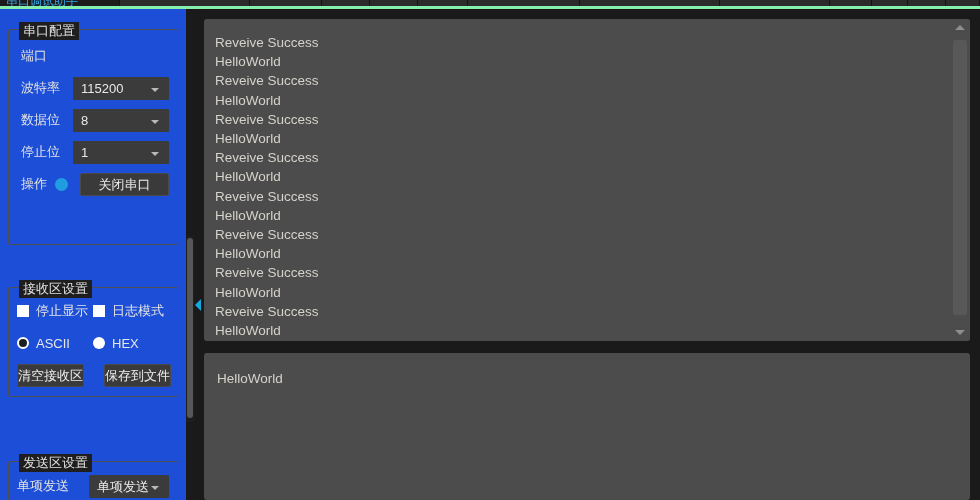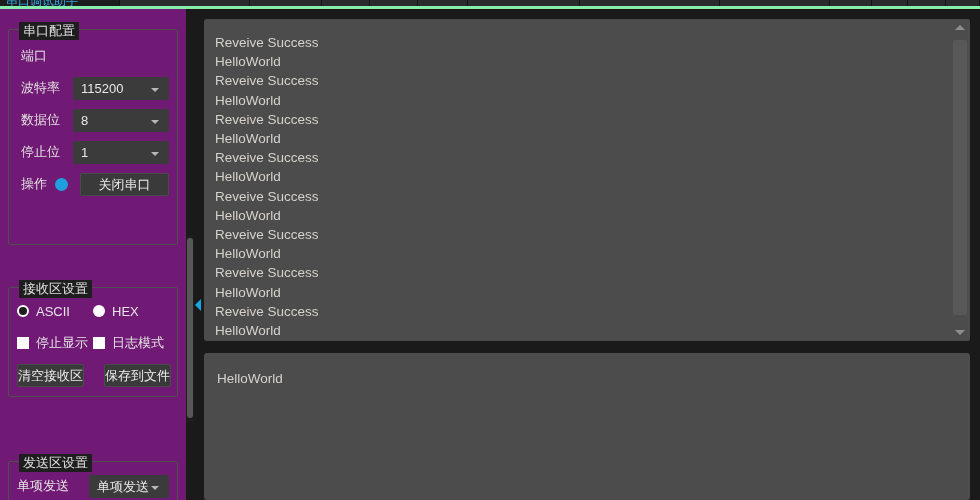--- a/index.html
+++ b/index.html
@@ -46,21 +46,21 @@
     background: #1c1c1c;
     color: #34a6e8;
     top: -3px;
   }
 
   
   #sidebar {
     position: absolute;
     left: 0; top: 9px;
     width: 186px; height: 491px;
-    background: #701a75;
+    background: #1d4ed8;
     overflow: hidden;
   }
   .groupbox {
     position: absolute;
     left: 8px;
     width: 170px;
     border: 1px solid #4e4e4e;
     border-radius: 2px;
     box-sizing: border-box;
   }
@@ -321,37 +321,37 @@
       <div class="led"></div>
       <div class="btn" style="flex:1 1 auto">关闭串口</div>
     </div>
   </div>
 
   <div class="groupbox" style="top:278px; height:110px; padding:12px 8px 8px 8px;">
     <div class="gb-title">接收区设置</div>
 
     <div class="optrow">
       <div class="opt">
+        <span class="checkbox"></span>
+        <span class="opt-label">停止显示</span>
+      </div>
+      <div class="opt">
+        <span class="checkbox"></span>
+        <span class="opt-label">日志模式</span>
+      </div>
+    </div>
+
+    <div class="optrow">
+      <div class="opt">
         <span class="radio-ring"></span>
         <span class="opt-label">ASCII</span>
       </div>
       <div class="opt">
         <span class="radio-fill"></span>
         <span class="opt-label">HEX</span>
-      </div>
-    </div>
-
-    <div class="optrow">
-      <div class="opt">
-        <span class="checkbox"></span>
-        <span class="opt-label">停止显示</span>
-      </div>
-      <div class="opt">
-        <span class="checkbox"></span>
-        <span class="opt-label">日志模式</span>
       </div>
     </div>
 
     <div class="btnrow">
       <div class="btn">清空接收区</div>
       <div class="btn">保存到文件</div>
     </div>
   </div>
 
   <div class="groupbox" style="top:452px; height:70px; padding:12px 8px 8px 8px;">

